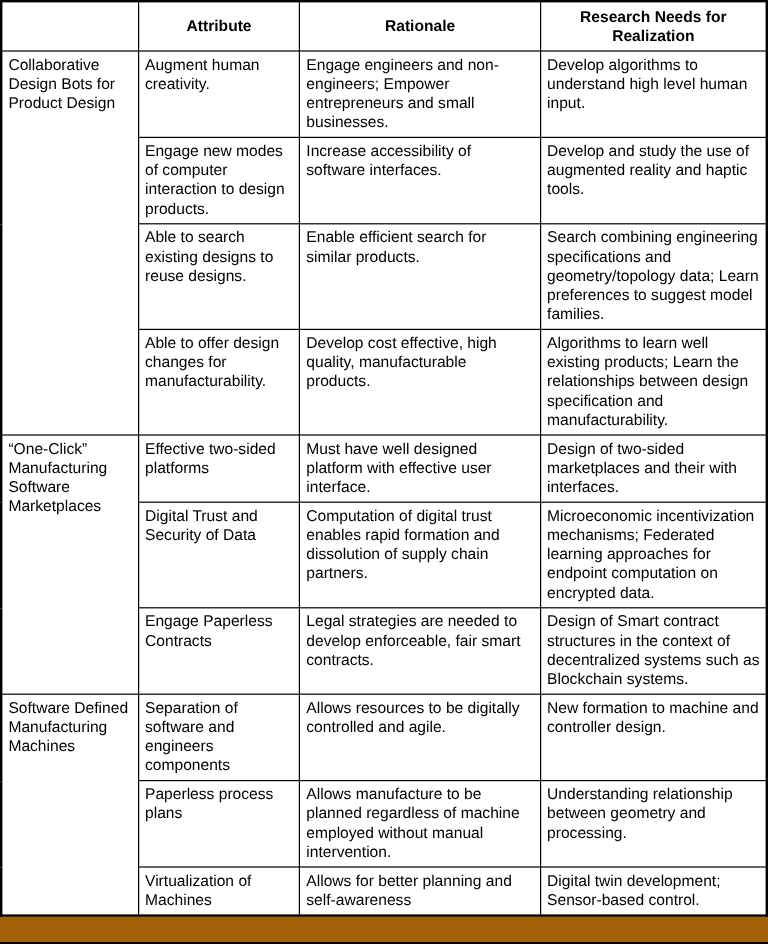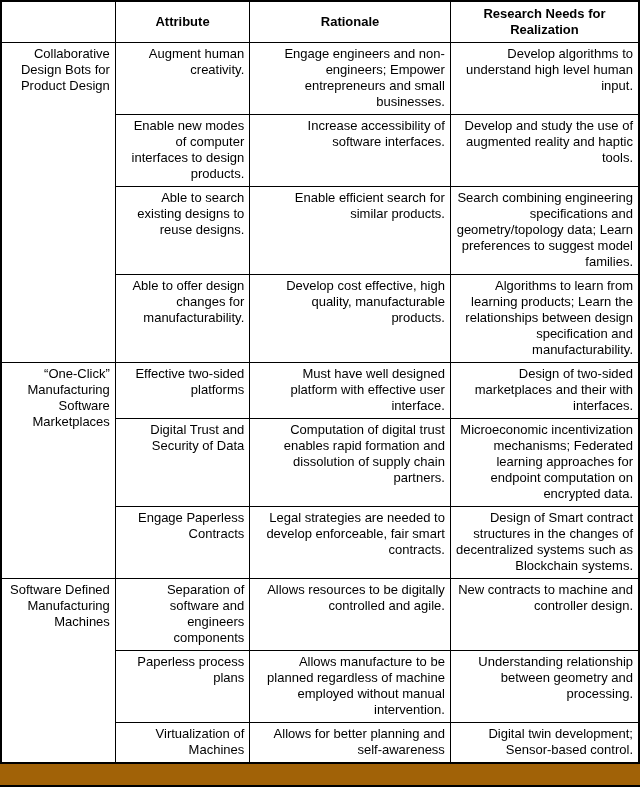--- a/index.html
+++ b/index.html
@@ -25,21 +25,21 @@
     background: #ffffff;
   }
   table.research-table col.c-category  { width: 114px; }
   table.research-table col.c-attribute { width: 134px; }
   table.research-table col.c-rationale { width: 200px; }
   table.research-table col.c-needs     { width: 188px; }
   table.research-table th,
   table.research-table td {
     border: 1px solid #000000;
     vertical-align: top;
-    text-align: right;
+    text-align: left;
     padding: 3px 5px 4px 5px;
     font-size: 13px;
     line-height: 16px;
     color: #000000;
     word-wrap: break-word;
   }
   table.research-table th {
     font-weight: bold;
     text-align: center;
     vertical-align: middle;
@@ -70,57 +70,57 @@
     </thead>
     <tbody>
 
       <tr>
         <td rowspan="4" class="category-cell">Collaborative Design Bots for Product Design</td>
         <td>Augment human creativity.</td>
         <td>Engage engineers and non-engineers; Empower entrepreneurs and small businesses.</td>
         <td>Develop algorithms to understand high level human input.</td>
       </tr>
       <tr>
-        <td>Enable new modes of computer interfaces to design products.</td>
+        <td>Engage new modes of computer interaction to design products.</td>
         <td>Increase accessibility of software interfaces.</td>
         <td>Develop and study the use of augmented reality and haptic tools.</td>
       </tr>
       <tr>
         <td>Able to search existing designs to reuse designs.</td>
         <td>Enable efficient search for similar products.</td>
         <td>Search combining engineering specifications and geometry/topology data; Learn preferences to suggest model families.</td>
       </tr>
       <tr>
         <td>Able to offer design changes for manufacturability.</td>
         <td>Develop cost effective, high quality, manufacturable products.</td>
-        <td>Algorithms to learn from learning products; Learn the relationships between design specification and manufacturability.</td>
+        <td>Algorithms to learn well existing products; Learn the relationships between design specification and manufacturability.</td>
       </tr>
 
       <tr>
         <td rowspan="3" class="category-cell">“One-Click” Manufacturing Software Marketplaces</td>
         <td>Effective two-sided platforms</td>
         <td>Must have well designed platform with effective user interface.</td>
         <td>Design of two-sided marketplaces and their with interfaces.</td>
       </tr>
       <tr>
         <td>Digital Trust and Security of Data</td>
         <td>Computation of digital trust enables rapid formation and dissolution of supply chain partners.</td>
         <td>Microeconomic incentivization mechanisms; Federated learning approaches for endpoint computation on encrypted data.</td>
       </tr>
       <tr>
         <td>Engage Paperless Contracts</td>
         <td>Legal strategies are needed to develop enforceable, fair smart contracts.</td>
-        <td>Design of Smart contract structures in the changes of decentralized systems such as Blockchain systems.</td>
+        <td>Design of Smart contract structures in the context of decentralized systems such as Blockchain systems.</td>
       </tr>
 
       <tr>
         <td rowspan="3" class="category-cell">Software Defined Manufacturing Machines</td>
         <td>Separation of software and engineers components</td>
         <td>Allows resources to be digitally controlled and agile.</td>
-        <td>New contracts to machine and controller design.</td>
+        <td>New formation to machine and controller design.</td>
       </tr>
       <tr>
         <td>Paperless process plans</td>
         <td>Allows manufacture to be planned regardless of machine employed without manual intervention.</td>
         <td>Understanding relationship between geometry and processing.</td>
       </tr>
       <tr>
         <td>Virtualization of Machines</td>
         <td>Allows for better planning and self-awareness</td>
         <td>Digital twin development; Sensor-based control.</td>

